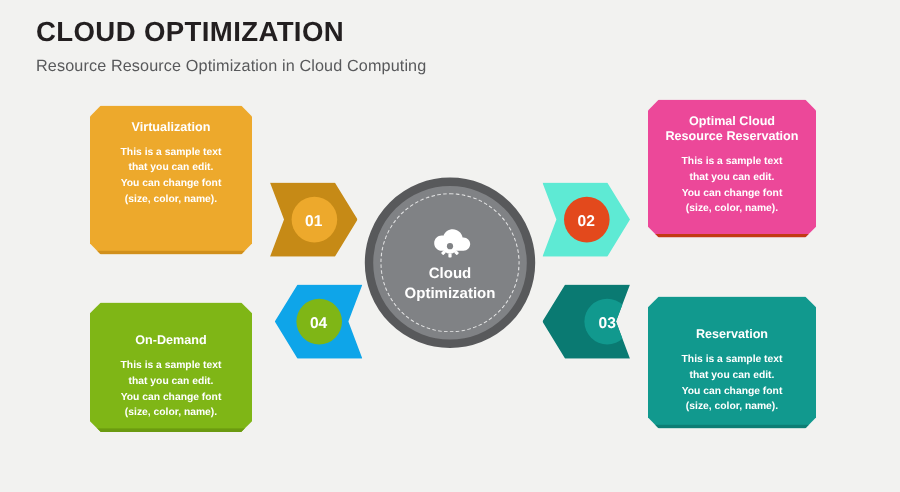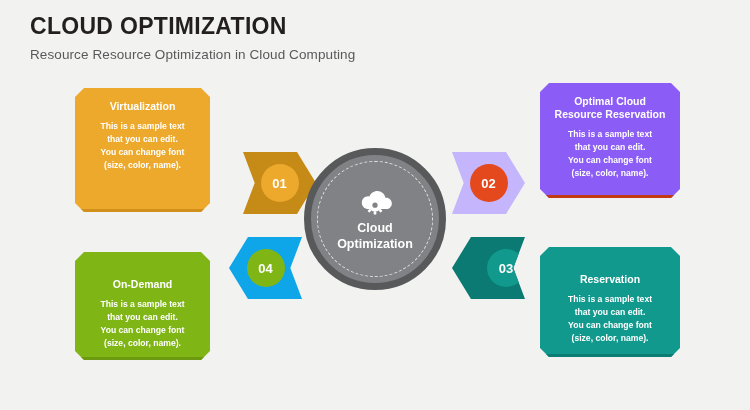--- a/index.html
+++ b/index.html
@@ -63,21 +63,21 @@
   }
   .card-body div { white-space: nowrap; }
 
   #card-virtualization {
     left: 75px; top: 88px; width: 135px; height: 124px;
     background: #eda92c;
     border-bottom: 3px solid #d1901c;
   }
   #card-optimal {
     left: 540px; top: 83px; width: 140px; height: 115px;
-    background: #8b5cf6;
+    background: #ec4899;
     border-bottom: 3px solid #c23a14;
   }
   #card-reservation {
     left: 540px; top: 247px; width: 140px; height: 110px;
     background: #11998e;
     border-bottom: 3px solid #0c7d74;
   }
   #card-ondemand {
     left: 75px; top: 252px; width: 135px; height: 108px;
     background: #7fb616;
@@ -104,23 +104,23 @@
     justify-content: center;
     font-size: 13px;
     font-weight: bold;
     color: #ffffff;
     position: relative;
     z-index: 2;
   }
   .chev-right { clip-path: polygon(0 0, 74% 0, 100% 50%, 74% 100%, 0 100%, 16% 50%); }
   .chev-left  { clip-path: polygon(26% 0, 100% 0, 84% 50%, 100% 100%, 26% 100%, 0 50%); }
 
-  #chev-01 { left: 243px; top: 152px; background: #c68a16; }
+  #chev-01 { left: 225px; top: 152px; background: #c68a16; }
   #chev-01 .disc { background: #eda92c; }
-  #chev-02 { left: 452px; top: 152px; background: #c4b5fd; }
+  #chev-02 { left: 452px; top: 152px; background: #5eead4; }
   #chev-02 .disc { background: #e3491c; }
   #chev-03 { left: 452px; top: 237px; background: #0a7a72; justify-content: flex-end; }
   #chev-03 .disc { background: #11998e; }
   #chev-04 { left: 229px; top: 237px; background: #0ea5e9; }
   #chev-04 .disc { background: #7fb616; }
 
   
   #center-circle {
     position: absolute;
     left: 304px; top: 148px;

